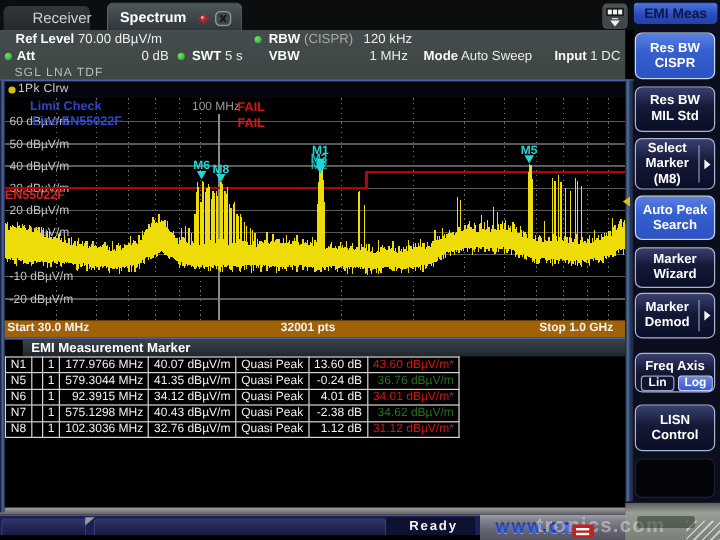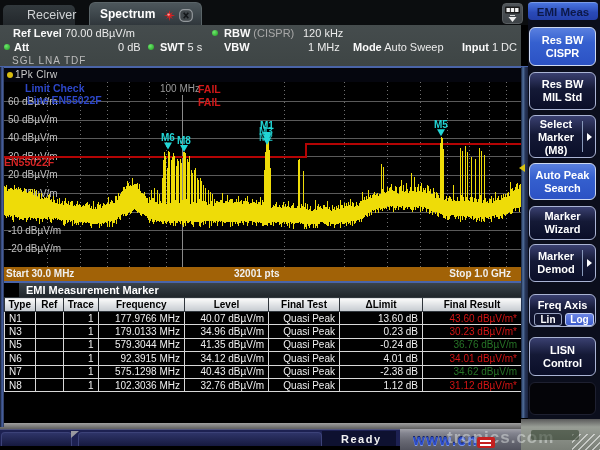--- a/index.html
+++ b/index.html
@@ -179,49 +179,29 @@
   </div>
   <div class="startbar">
     <span style="position:absolute;left:6px;top:1px">Start 30.0 MHz</span>
     <span style="position:absolute;left:234px;top:1px">32001 pts</span>
     <span style="position:absolute;right:10px;top:1px">Stop 1.0 GHz</span>
   </div>
   <div class="blueline2"></div>
   <div class="ttl">EMI Measurement Marker</div>
   <table class="emi">
     <tbody>
-        <tr>
-          <th style="width:30.5px">Type</th>
-          <th style="width:28.5px">Ref</th>
-          <th style="width:34.5px">Trace</th>
-          <th style="width:86.5px">Frequency</th>
-          <th style="width:84.0px">Level</th>
-          <th style="width:71.0px">Final Test</th>
-          <th style="width:83.0px">ΔLimit</th>
-          <th style="width:99.0px">Final Result</th>
-        </tr>
 <tr>
           <td class="tl">N1</td>
           <td></td>
           <td class="tr">1</td>
           <td class="tr">177.9766 MHz</td>
           <td class="tr">40.07 dBµV/m</td>
           <td class="tc">Quasi Peak</td>
           <td class="tr">13.60 dB</td>
           <td class="tr fr">43.60 dBµV/m*</td>
-        </tr>
-<tr>
-          <td class="tl">N3</td>
-          <td></td>
-          <td class="tr">1</td>
-          <td class="tr">179.0133 MHz</td>
-          <td class="tr">34.96 dBµV/m</td>
-          <td class="tc">Quasi Peak</td>
-          <td class="tr">0.23 dB</td>
-          <td class="tr fr">30.23 dBµV/m*</td>
         </tr>
 <tr>
           <td class="tl">N5</td>
           <td></td>
           <td class="tr">1</td>
           <td class="tr">579.3044 MHz</td>
           <td class="tr">41.35 dBµV/m</td>
           <td class="tc">Quasi Peak</td>
           <td class="tr">-0.24 dB</td>
           <td class="tr fg">36.76 dBµV/m</td>

